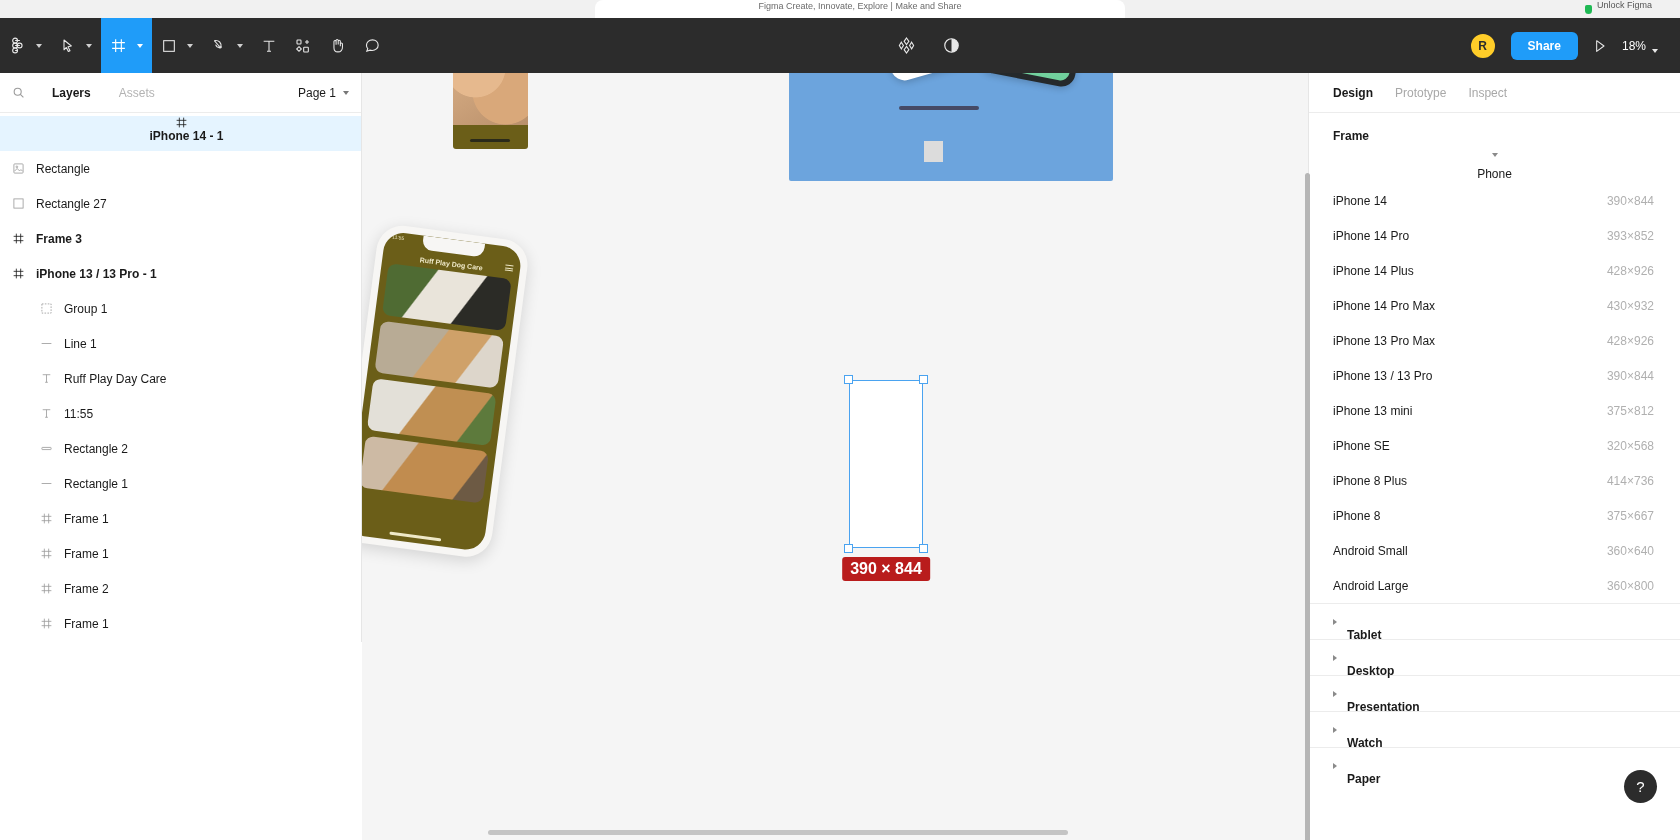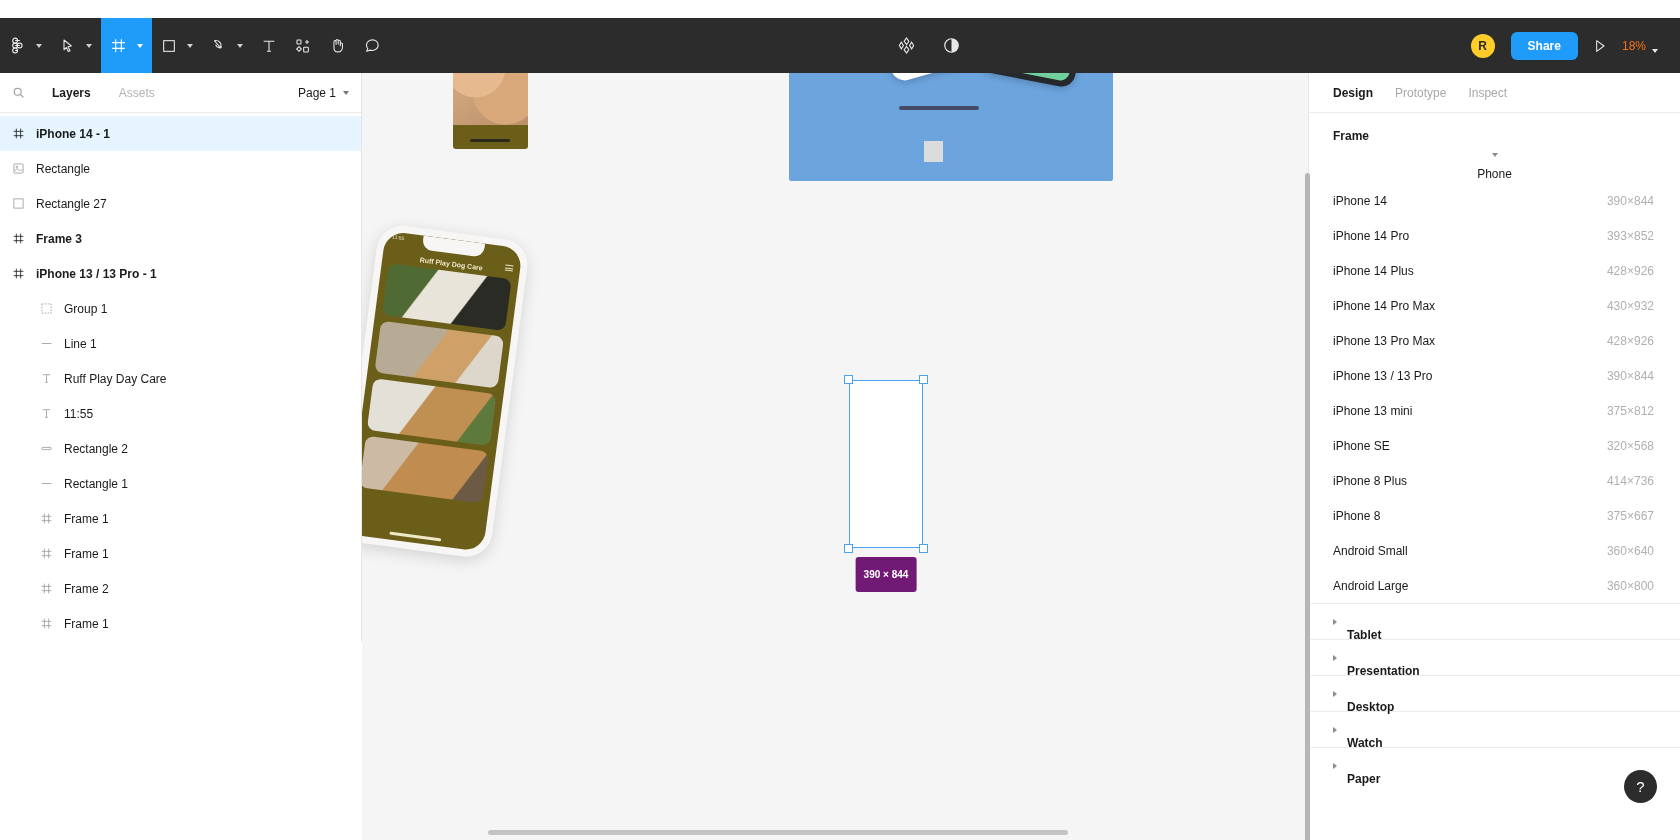--- a/index.html
+++ b/index.html
@@ -67,21 +67,21 @@
     background: #ffcd29; color: #2c2c2c; font-size: 12px; font-weight: bold;
     display: flex; align-items: center; justify-content: center; cursor: pointer;
     border: 2px solid #2c2c2c;
   }
   .share-btn {
     background: #1f9cf9; color: #fff; font-size: 12px; font-weight: bold;
     padding: 7px 17px; border-radius: 6px; border: none; cursor: pointer;
     font-family: "Liberation Sans", sans-serif;
   }
   .zoom-ctl {
-    display: flex; align-items: flex-end; gap: 5px; color: #f97316;
+    display: flex; align-items: flex-end; gap: 5px; color: #ffffff;
     font-size: 12px; cursor: pointer; padding-right: 4px;
   }
   .zoom-ctl .caret { border-top-color: #e8e8e8; margin-right: 0; }
 
   
   .left-panel {
     position: absolute; top: 73px; left: 0; width: 362px; height: 569px;
     background: #ffffff; border-right: 1px solid #e6e6e6;
   }
   .lp-header {
@@ -97,21 +97,21 @@
     margin-left: auto; font-size: 12px; color: #1a1a1a;
     display: flex; align-items: center; gap: 7px; cursor: pointer;
   }
   .lp-page .caret { border-top-color: #777; margin: 0; }
 
   .layers { padding-top: 3px; }
   .layer-row {
     height: 35px; display: flex; align-items: center; cursor: pointer;
     padding-left: 12px; font-size: 12px; color: #1a1a1a;
   }
-  .layer-row.selected { background: #e5f4ff; }
+  .layer-row.selected { background: #e5f4ff; flex-direction: column; }
   .layer-row.bold .layer-label { font-weight: bold; }
   .layer-row .ico {
     width: 24px; min-width: 24px; display: flex; align-items: center;
     justify-content: flex-start; color: #9a9a9a;
   }
   .layer-row.bold .ico { color: #1a1a1a; }
   .layer-label { white-space: nowrap; }
   .indent-1 { padding-left: 40px; }
 
   
@@ -226,22 +226,22 @@
   .handle {
     position: absolute; width: 9px; height: 9px; background: #ffffff;
     border: 1.5px solid #4aa3f0;
   }
   .h-tl { left: -5px; top: -5px; }
   .h-tr { right: -5px; top: -5px; }
   .h-bl { left: -5px; bottom: -5px; }
   .h-br { right: -5px; bottom: -5px; }
   .size-badge {
     position: absolute; left: 50%; top: 177px; transform: translateX(-50%);
-    background: #701a75; color: #fff; font-size: 10px; font-weight: bold;
-    padding: 12px 8px; border-radius: 3px; white-space: nowrap;
+    background: #b91c1c; color: #fff; font-size: 16px; font-weight: bold;
+    padding: 3px 8px; border-radius: 3px; white-space: nowrap;
   }
 
   .canvas-hscroll {
     position: absolute; left: 0; bottom: 4px; width: 946px; height: 6px;
   }
   .canvas-hscroll i {
     position: absolute; left: 126px; width: 580px; height: 5px;
     background: #c4c4c4; border-radius: 3px; display: block;
   }
 
@@ -295,20 +295,29 @@
     display: flex; align-items: center; justify-content: center;
     font-size: 15px; cursor: pointer;
   }
   svg { display: block; }
 </style>
 </head>
 <body>
 
 <div id="app">
 
+  <div class="browser-strip">
+    <div class="browser-tabbar">
+      <span>Figma Create, Innovate, Explore | Make and Share</span>
+    </div>
+    <div class="browser-right">
+      <div class="dot-green"></div>
+      <span>Unlock Figma</span>
+    </div>
+  </div>
 
   <div class="toolbar">
     <div class="tb-left">
 
       <div class="tb-group">
         <div class="tb-btn">
           <svg width="17" height="17" viewBox="0 0 24 24" fill="none" stroke="#e8e8e8" stroke-width="1.6">
             <circle cx="15" cy="12" r="3.4"></circle>
               <path d="M8.6 5h6.8M8.6 12h6.8M8.6 19h3.4"></path>
             <circle cx="8.6" cy="5" r="3.4"></circle>
@@ -684,25 +693,25 @@
         </div>
       </div>
 
     <div id="collapsed-list">
         <div class="rp-collapsed">
           <div class="tri"></div>
           <div class="rp-group-label">Tablet</div>
         </div>
         <div class="rp-collapsed">
           <div class="tri"></div>
-          <div class="rp-group-label">Presentation</div>
+          <div class="rp-group-label">Desktop</div>
         </div>
         <div class="rp-collapsed">
           <div class="tri"></div>
-          <div class="rp-group-label">Desktop</div>
+          <div class="rp-group-label">Presentation</div>
         </div>
         <div class="rp-collapsed">
           <div class="tri"></div>
           <div class="rp-group-label">Watch</div>
         </div>
         <div class="rp-collapsed">
           <div class="tri"></div>
           <div class="rp-group-label">Paper</div>
         </div>
       </div>

